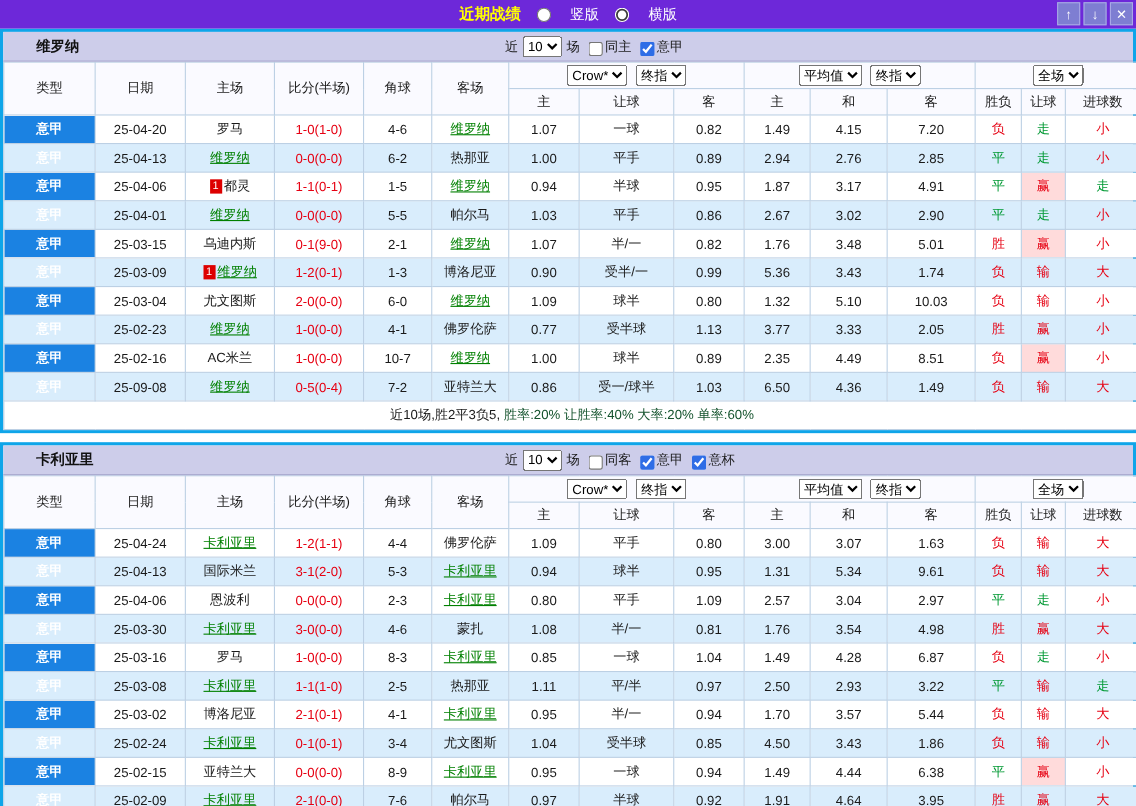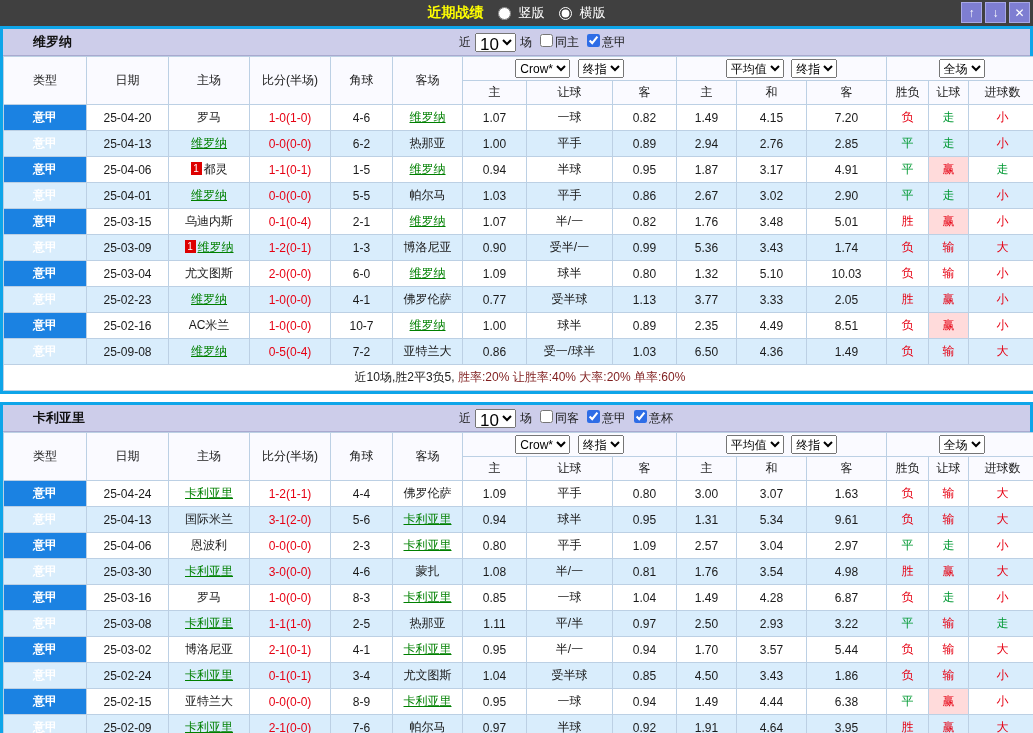--- a/index.html
+++ b/index.html
@@ -1,56 +1,56 @@
 <!DOCTYPE html>
 <html><head>
 <meta charset="utf-8">
 <style>
   html,body{margin:0;padding:0;}
   body{width:1033px;height:733px;overflow:hidden;background:#fff;color:#1a1a1a;
        font-family:"Liberation Sans","DejaVu Sans",sans-serif;font-size:12px;}
 
   
-  .titlebar{height:26px;background:#404040;display:flex;align-items:center;position:relative;box-sizing:border-box;}
+  .titlebar{height:26px;background:#6d28d9;display:flex;align-items:center;position:relative;box-sizing:border-box;}
   .title-group{margin:0 auto;display:flex;align-items:center;gap:14px;}
   .app-title{color:#ffff00;font-weight:bold;font-size:14px;}
-  .radio{display:inline-flex;align-items:center;gap:8px;color:#fff;font-size:13px;cursor:pointer;}
+  .radio{display:inline-flex;align-items:center;gap:18px;color:#fff;font-size:13px;cursor:pointer;}
   .radio input{margin:0;width:13px;height:13px;accent-color:#ffffff;}
   .win-buttons{position:absolute;right:3px;top:2px;display:flex;gap:3px;}
   .win-btn{width:21px;height:21px;background:#7e7ed2;color:#fff;border:1px solid #a8a8e6;
            font-size:12px;line-height:1;display:flex;align-items:center;justify-content:center;
            cursor:pointer;padding:0;font-family:inherit;font-weight:bold;}
 
   
   .match-section{border:3px solid #0ea5e9;box-sizing:border-box;}
   .band{height:26px;background:#cdcdea;display:flex;align-items:center;position:relative;border-bottom:1px solid #a9a9cf;}
   .team-name{font-weight:bold;font-size:13px;margin-left:30px;color:#111;}
   .filters{position:absolute;left:456px;display:flex;align-items:center;gap:4px;font-size:12px;}
-  .count-select{height:19px;font-size:17px;}
+  .count-select{height:19px;font-size:12px;}
   .cb-group{display:inline-flex;align-items:center;gap:8px;margin-left:4px;}
-  .cb-label{display:inline-flex;align-items:flex-start;gap:2px;cursor:pointer;}
+  .cb-label{display:inline-flex;align-items:flex-end;gap:2px;cursor:pointer;}
   .cb-label input{margin:0;width:13px;height:13px;accent-color:#2e6de6;}
 
   
   table{border-collapse:collapse;table-layout:fixed;width:100%;}
   th,td{border:1px solid #bcd0e4;text-align:center;padding:0;white-space:nowrap;overflow:hidden;font-weight:normal;}
   thead th{background:#fafaff;height:23px;font-size:12px;}
   thead .sel-cell select{height:19px;font-size:12px;margin:0 2px;}
   tbody td{height:25px;font-size:12px;background:#fff;}
   tr.alt td{background:#d9edfc;}
   td.league-cell{background:#1b82e2;color:#fff;font-weight:bold;}
   td.score-cell{color:#e60012;}
   td.outcome-red{color:#e60012;}
   td.outcome-green{color:#009933;}
   td.outcome-hl{background:#ffdbdb;}
   .team-link{color:#008000;text-decoration:underline;cursor:pointer;}
   .red-card-badge{display:inline-block;background:#dd0000;color:#fff;width:11px;height:13px;line-height:13px;
                   font-size:10px;margin-right:2px;vertical-align:1px;}
   tfoot td.summary{height:25px;background:#fff;font-size:12px;}
-  .red{color:#7f1d1d;}
+  .red{color:#14532d;}
   .gap{height:8px;background:#fff;}
 </style>
 </head>
 <body>
 
 <div class="titlebar">
   <div class="title-group">
     <span class="app-title">近期战绩</span>
     <label class="radio">
       <input type="radio" name="layout" style="">
@@ -205,21 +205,21 @@
           <td>3.02</td>
           <td>2.90</td>
           <td class="outcome-green">平</td>
           <td class="outcome-green">走</td>
           <td class="outcome-red">小</td>
         </tr>
         <tr>
           <td class="league-cell">意甲</td>
           <td>25-03-15</td>
           <td><span>乌迪内斯</span></td>
-          <td class="score-cell">0-1(0-4)</td>
+          <td class="score-cell">0-1(9-0)</td>
           <td>2-1</td>
           <td><span class="team-link">维罗纳</span></td>
           <td>1.07</td>
           <td>半/一</td>
           <td>0.82</td>
           <td>1.76</td>
           <td>3.48</td>
           <td>5.01</td>
           <td class="outcome-red">胜</td>
           <td class="outcome-red outcome-hl">赢</td>
@@ -412,21 +412,21 @@
           <td>1.63</td>
           <td class="outcome-red">负</td>
           <td class="outcome-red">输</td>
           <td class="outcome-red">大</td>
         </tr>
         <tr class="alt">
           <td class="league-cell">意甲</td>
           <td>25-04-13</td>
           <td><span>国际米兰</span></td>
           <td class="score-cell">3-1(2-0)</td>
-          <td>5-6</td>
+          <td>5-3</td>
           <td><span class="team-link">卡利亚里</span></td>
           <td>0.94</td>
           <td>球半</td>
           <td>0.95</td>
           <td>1.31</td>
           <td>5.34</td>
           <td>9.61</td>
           <td class="outcome-red">负</td>
           <td class="outcome-red">输</td>
           <td class="outcome-red">大</td>

